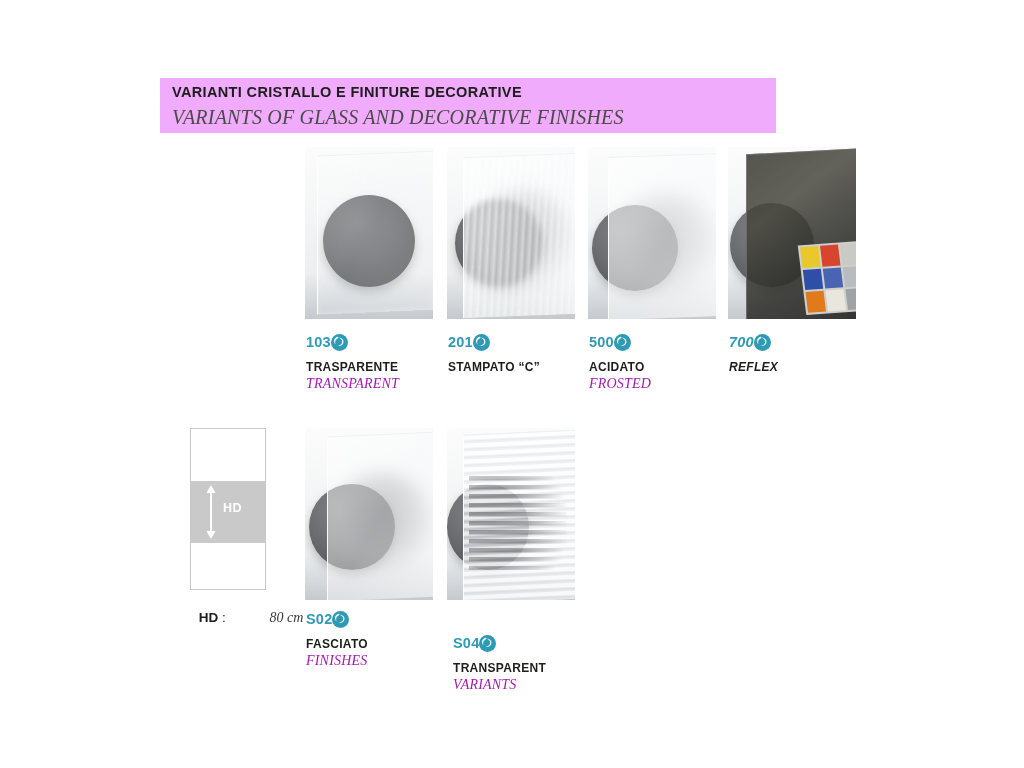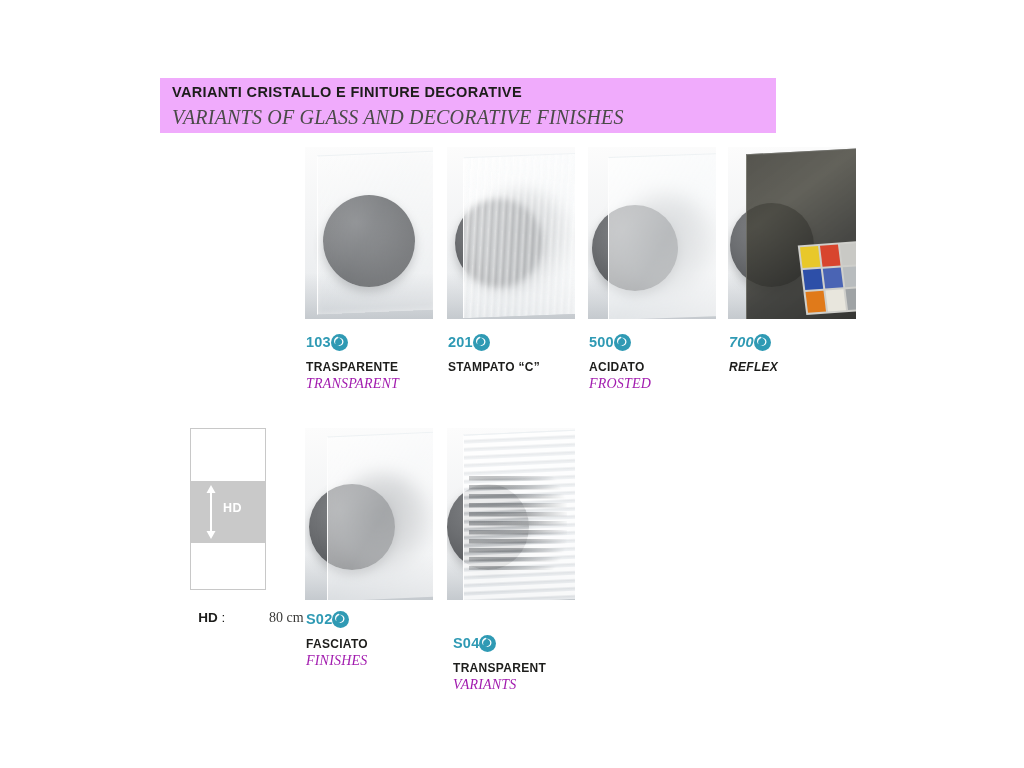--- a/index.html
+++ b/index.html
@@ -299,20 +299,21 @@
     font-size: 13.5px;
     color: #1d1d1b;
   }
   .hd-caption .hd-sep {
     font-family: "Liberation Sans", sans-serif;
     font-size: 13.5px;
     color: #1d1d1b;
   }
   .hd-caption .hd-val {
     font-family: "Liberation Serif", serif;
+    font-style: italic;
     font-size: 14px;
     color: #3a3a38;
     margin-left: 40px;
   }
 </style>
 </head>
 <body>
 
 <div class="header-band">
   <div class="header-title">VARIANTI CRISTALLO E FINITURE DECORATIVE</div>

